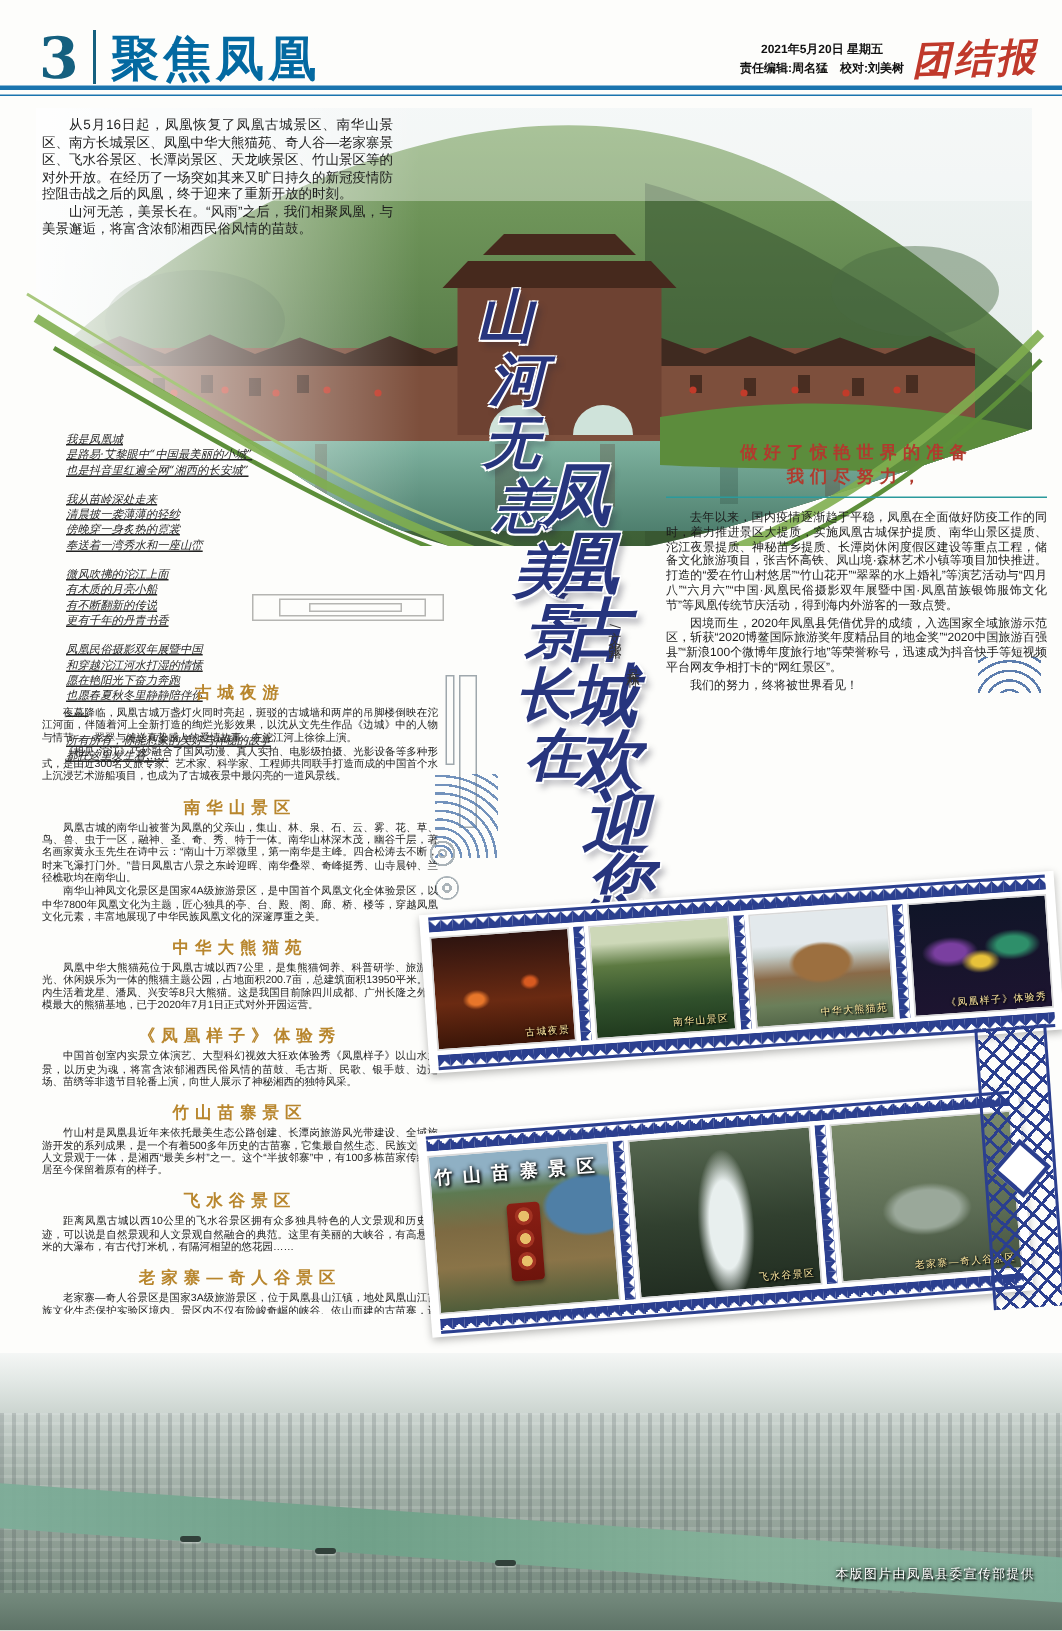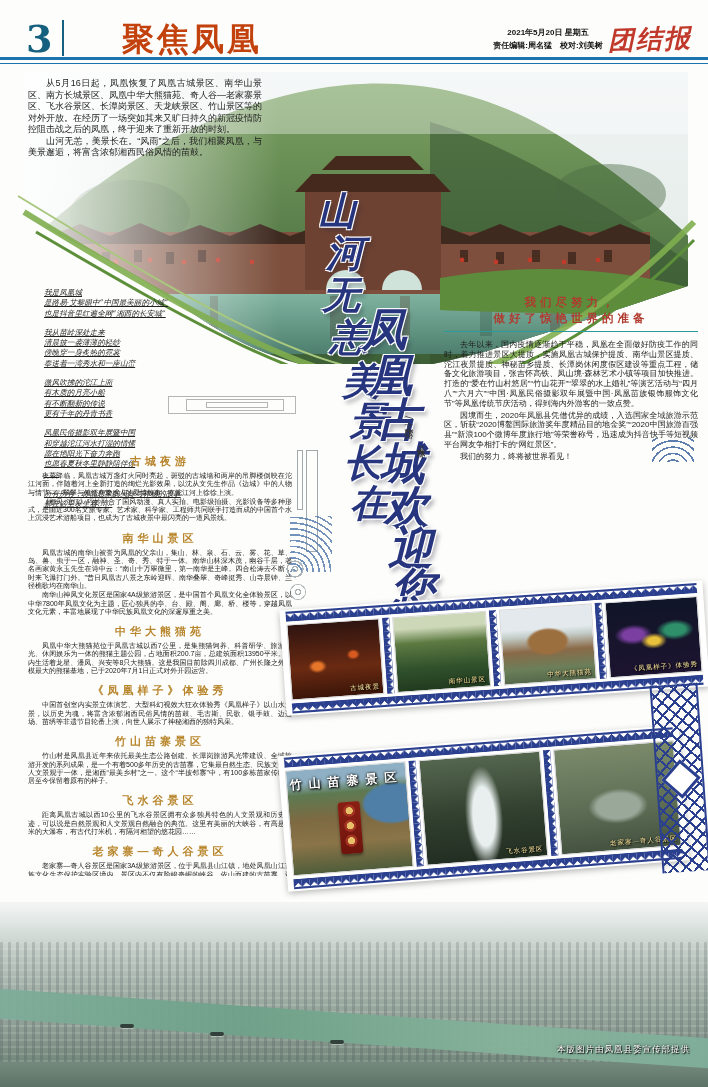--- a/index.html
+++ b/index.html
@@ -3,21 +3,21 @@
 <meta charset="utf-8">
 <style>
   html,body{margin:0;padding:0;background:#e8e8e4;}
   .page{position:relative;width:708px;height:1087px;margin:0 auto;background:#fdfdfb;overflow:hidden;
         font-family:"Liberation Sans","DejaVu Sans",sans-serif;color:#222;}
   .abs{position:absolute;}
 
   
   .pgnum{position:absolute;left:26px;top:16px;font:bold 38px "DejaVu Serif",serif;color:#15607f;}
   .hdr-div{position:absolute;left:62px;top:20px;width:2px;height:36px;background:#15607f;}
-  .sect{position:absolute;left:74px;top:18px;font:bold 32px "DejaVu Serif",serif;color:#c2410c;letter-spacing:3px;margin-left:48px;}
+  .sect{position:absolute;left:74px;top:18px;font:bold 32px "DejaVu Serif",serif;color:#0369a1;letter-spacing:3px;}
   .hdr-meta{position:absolute;left:468px;top:26px;width:160px;text-align:center;font-size:8px;line-height:13px;color:#111;font-weight:bold;}
   .masthead{position:absolute;right:16px;top:22px;font:bold italic 26px "DejaVu Serif",serif;color:#c0392b;letter-spacing:2px;transform:rotate(-2deg);}
   .rule1{position:absolute;left:0;top:57px;width:708px;height:3px;background:#1a74ae;}
   .rule2{position:absolute;left:0;top:63px;width:708px;height:1px;background:#1a74ae;}
 
   
   .tphoto{position:absolute;left:10px;top:64px;}
 
   
   .lead{position:absolute;left:28px;top:78px;width:234px;}
@@ -266,22 +266,22 @@
     <p>中国首创室内实景立体演艺、大型科幻视效大狂欢体验秀《凤凰样子》以山水为景，以历史为魂，将富含浓郁湘西民俗风情的苗鼓、毛古斯、民歌、银手鼓、边边场、苗绣等非遗节目轮番上演，向世人展示了神秘湘西的独特风采。</p>
     <h3>竹山苗寨景区</h3>
     <p>竹山村是凤凰县近年来依托最美生态公路创建、长潭岗旅游风光带建设、全域旅游开发的系列成果，是一个有着500多年历史的古苗寨，它集最自然生态、民族文化、人文景观于一体，是湘西“最美乡村”之一。这个“半披邻寨”中，有100多栋苗家传统民居至今保留着原有的样子。</p>
     <h3>飞水谷景区</h3>
     <p>距离凤凰古城以西10公里的飞水谷景区拥有众多独具特色的人文景观和历史遗迹，可以说是自然景观和人文景观自然融合的典范。这里有美丽的大峡谷，有高悬百米的大瀑布，有古代打米机，有隔河相望的悠花园……</p>
     <h3>老家寨—奇人谷景区</h3>
     <p>老家寨—奇人谷景区是国家3A级旅游景区，位于凤凰县山江镇，地处凤凰山江苗族文化生态保护实验区境内。景区内不仅有险峻奇崛的峡谷、依山而建的古苗寨，还保存着卡鼓、卡歌、拦路歌、赶边边场等浓厚的苗族风俗，是集观光游览、康养休闲、民俗体验等为一体的综合性景区。</p>
   </div>
 
   <div class="rcol">
+    <div class="rh">做好了惊艳世界的准备</div>
     <div class="rh">我们尽努力，</div>
-    <div class="rh">做好了惊艳世界的准备</div>
     <hr>
     <p>去年以来，国内疫情逐渐趋于平稳，凤凰在全面做好防疫工作的同时，着力推进景区大提质，实施凤凰古城保护提质、南华山景区提质、沱江夜景提质、神秘苗乡提质、长潭岗休闲度假区建设等重点工程，储备文化旅游项目，张吉怀高铁、凤山境·森林艺术小镇等项目加快推进。打造的“爱在竹山村悠居”“竹山花开”“翠翠的水上婚礼”等演艺活动与“四月八”“六月六”“中国·凤凰民俗摄影双年展暨中国·凤凰苗族银饰服饰文化节”等凤凰传统节庆活动，得到海内外游客的一致点赞。</p>
     <p>因境而生，2020年凤凰县凭借优异的成绩，入选国家全域旅游示范区，斩获“2020博鳌国际旅游奖年度精品目的地金奖”“2020中国旅游百强县”“新浪100个微博年度旅行地”等荣誉称号，迅速成为抖音快手等短视频平台网友争相打卡的“网红景区”。</p>
     <p>我们的努力，终将被世界看见！</p>
   </div>
 
 
   <div class="strip" style="left:283px;top:610px;width:412px;transform:rotate(-4deg);transform-origin:0 50%;">
     <div class="zzh zztop"></div>
     <div class="prow">

